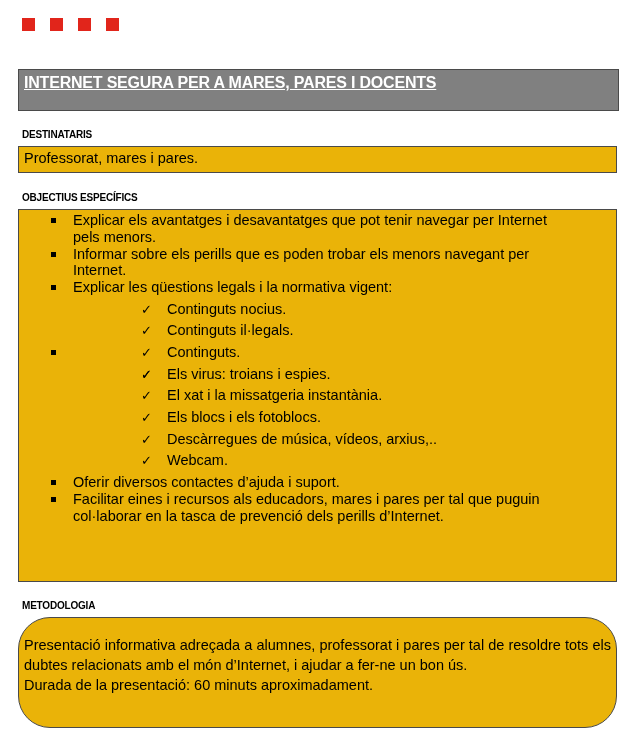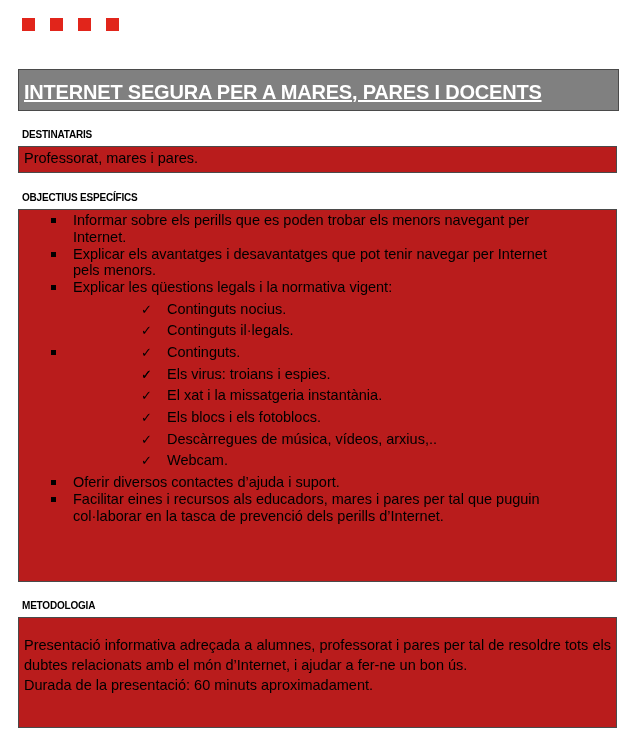--- a/index.html
+++ b/index.html
@@ -13,31 +13,31 @@
       font-size: 17px; color: #1d3f75; letter-spacing: -0.3px; line-height: 20px;
     }
     .logo-squares { display: flex; gap: 15px; margin-top: 7px; }
     .logo-squares span { width: 13px; height: 13px; background: #e1251b; display: block; }
 
     .title-bar {
       position: absolute; left: 18px; top: 69px; width: 599px; height: 40px;
       background: #808080; border: 1px solid #4a4a4a;
     }
     .title-bar .title {
-      position: absolute; left: 5px; top: 11px;
-      color: #ffffff; font-weight: bold; font-size: 20px; text-decoration: underline;
+      position: absolute; left: 5px; top: 4px;
+      color: #ffffff; font-weight: bold; font-size: 16px; text-decoration: underline;
       letter-spacing: -0.2px;
       text-align: center;
     }
     .label {
       position: absolute; left: 22px; font-weight: bold; font-size: 10px; letter-spacing: -0.2px;
     }
     .box {
       position: absolute; left: 18px; width: 599px;
-      border: 1px solid #4a4a4a; background: #b91c1c; box-sizing: border-box;
+      border: 1px solid #4a4a4a; background: #eab308; box-sizing: border-box;
     }
     .box-text { font-size: 14.5px; line-height: 17px; }
 
     .objectives { list-style: none; margin: 0; padding: 0; }
     .obj-item { position: relative; padding-left: 54px; font-size: 14.5px; line-height: 16.8px; width: 500px; }
     .obj-item .bullet {
       position: absolute; left: 32px; top: 6px; width: 5px; height: 5px; background: #000;
     }
     .sub-list { list-style: none; margin: 0; padding: 0; }
     .sub-item {
@@ -64,37 +64,37 @@
 </div>
 
 <div class="label" style="top:129px;">DESTINATARIS</div>
 <div class="box" style="top:146px; height:27px; padding:3px 5px;">
   <div class="box-text">Professorat, mares i pares.</div>
 </div>
 
 <div class="label" style="top:192px;">OBJECTIUS ESPECÍFICS</div>
 <div class="box" style="top:209px; height:373px; padding-top:2px;">
   <ul class="objectives" id="objectives-list">
+      <li class="obj-item"><span class="bullet"></span><span>Explicar els avantatges i desavantatges que pot tenir navegar per Internet pels menors.</span></li>
       <li class="obj-item"><span class="bullet"></span><span>Informar sobre els perills que es poden trobar els menors navegant per Internet.</span></li>
-      <li class="obj-item"><span class="bullet"></span><span>Explicar els avantatges i desavantatges que pot tenir navegar per Internet pels menors.</span></li>
       <li class="obj-item"><span class="bullet"></span><span>Explicar les qüestions legals i la normativa vigent:</span><ul class="sub-list">
           <li class="sub-item"><span class="check">✓</span><span>Continguts nocius.</span></li>
           <li class="sub-item"><span class="check">✓</span><span>Continguts il·legals.</span></li>
         </ul></li>
       <li class="obj-item"><span class="bullet"></span><ul class="sub-list">
           <li class="sub-item"><span class="check">✓</span><span>Continguts.</span></li>
           <li class="sub-item"><span class="check">✓</span></li>
           <li class="sub-item"><span class="check">✓</span><span>Els virus: troians i espies.</span></li>
           <li class="sub-item"><span class="check">✓</span><span>El xat i la missatgeria instantània.</span></li>
           <li class="sub-item"><span class="check">✓</span><span>Els blocs i els fotoblocs.</span></li>
           <li class="sub-item"><span class="check">✓</span><span>Descàrregues de música, vídeos, arxius,..</span></li>
           <li class="sub-item"><span class="check">✓</span><span>Webcam.</span></li>
         </ul></li>
       <li class="obj-item"><span class="bullet"></span><span>Oferir diversos contactes d’ajuda i suport.</span></li>
       <li class="obj-item"><span class="bullet"></span><span>Facilitar eines i recursos als educadors, mares i pares per tal que puguin col·laborar en la tasca de prevenció dels perills d’Internet.</span></li>
     </ul>
 </div>
 
 <div class="label" style="top:600px;text-align:right;">METODOLOGIA</div>
-<div class="box meth" style="top:617px; height:111px; padding:17px 5px 0 5px;">
+<div class="box meth" style="top:617px; height:111px; padding:17px 5px 0 5px;border-radius:32px;">
   <p>Presentació informativa adreçada a alumnes, professorat i pares per tal de resoldre tots els dubtes relacionats amb el món d’Internet, i  ajudar a fer-ne un bon ús.</p>
   <p style="">Durada de la presentació: 60 minuts aproximadament.</p>
 </div>
 
 </body></html>

